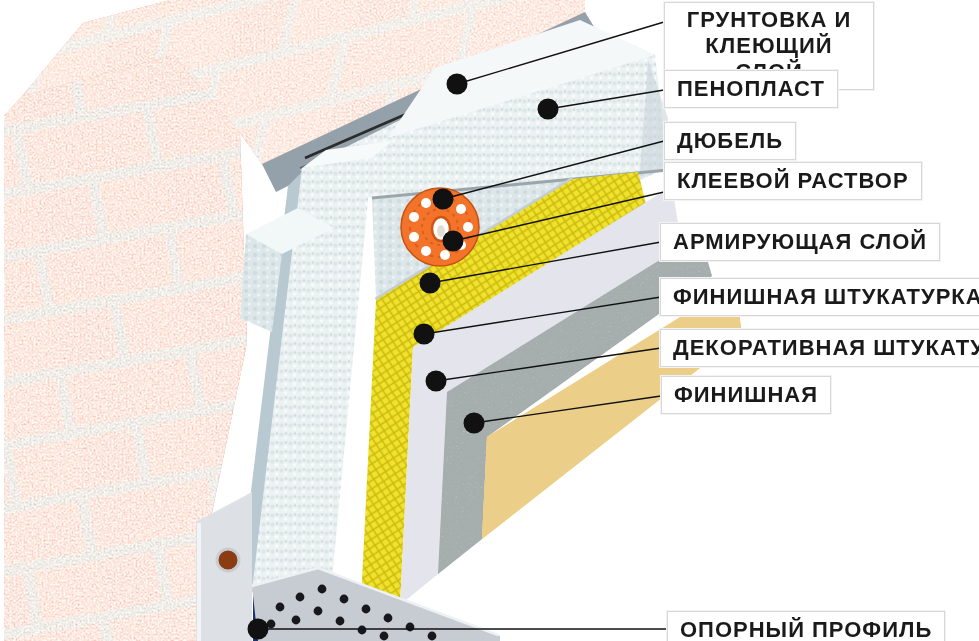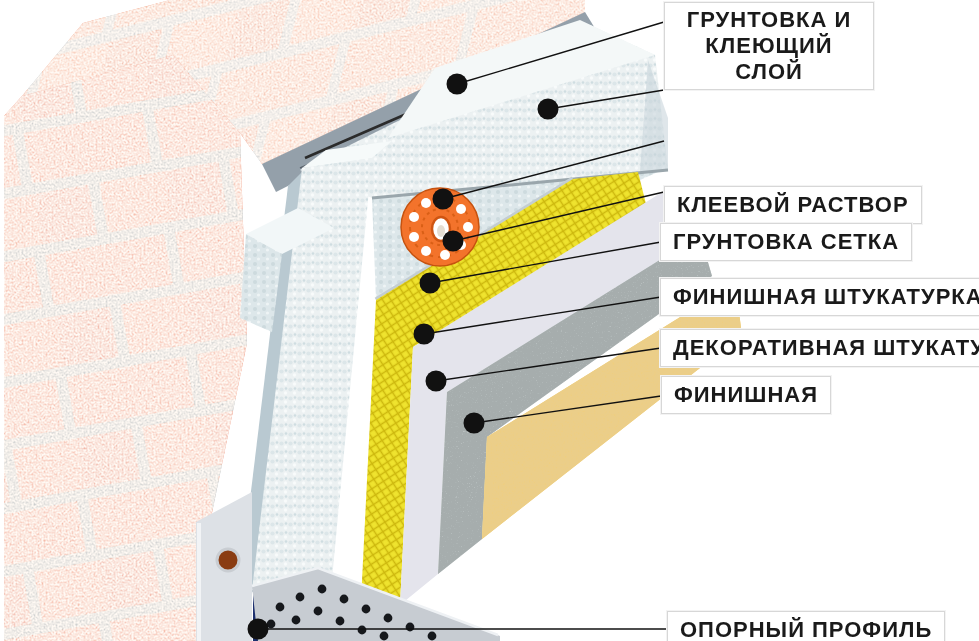--- a/index.html
+++ b/index.html
@@ -167,19 +167,21 @@
     <circle class="dot" cx="453" cy="241" r="10.5"></circle>
     <circle class="dot" cx="430" cy="283" r="10.5"></circle>
     <circle class="dot" cx="424" cy="334" r="10.5"></circle>
     <circle class="dot" cx="436" cy="381" r="10.5"></circle>
     <circle class="dot" cx="474" cy="423" r="10.5"></circle>
     <circle class="dot" cx="258" cy="629" r="10.5"></circle>
   </g>
 </svg>
 
   <div class="callout-label wrap" style="left:664px;top:2px;">ГРУНТОВКА И КЛЕЮЩИЙ СЛОЙ</div>
-  <div class="callout-label" style="left:664px;top:186px;">КЛЕЕВОЙ РАСТВОР</div>
-  <div class="callout-label" style="left:660px;top:223px;">ГРУНТОВКА СЕТКА</div>
+  <div class="callout-label" style="left:664px;top:70px;">ПЕНОПЛАСТ</div>
+  <div class="callout-label" style="left:664px;top:122px;">ДЮБЕЛЬ</div>
+  <div class="callout-label" style="left:664px;top:162px;">КЛЕЕВОЙ РАСТВОР</div>
+  <div class="callout-label" style="left:660px;top:223px;">АРМИРУЮЩАЯ СЛОЙ</div>
   <div class="callout-label" style="left:660px;top:278px;">ФИНИШНАЯ ШТУКАТУРКА</div>
   <div class="callout-label" style="left:660px;top:329px;">ДЕКОРАТИВНАЯ ШТУКАТУРКА</div>
   <div class="callout-label" style="left:661px;top:376px;">ФИНИШНАЯ</div>
   <div class="callout-label" style="left:667px;top:611px;">ОПОРНЫЙ ПРОФИЛЬ</div>
 </div>
 
 </body></html>

